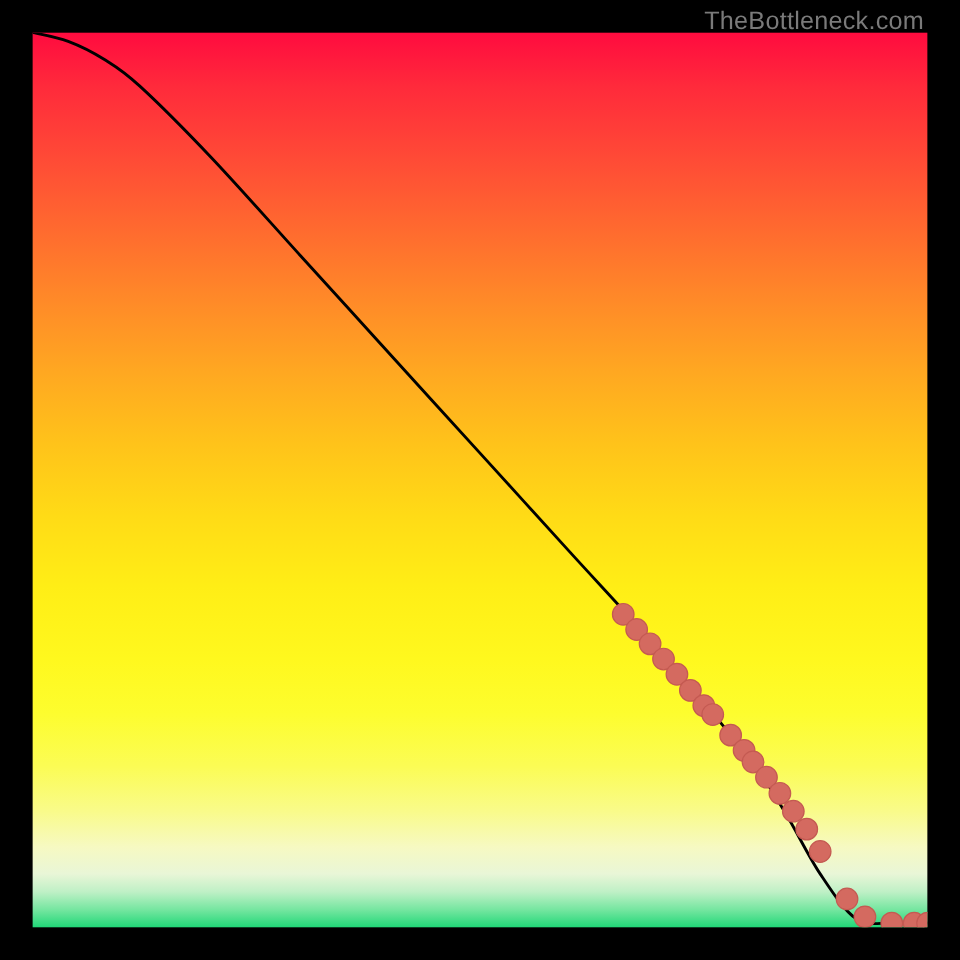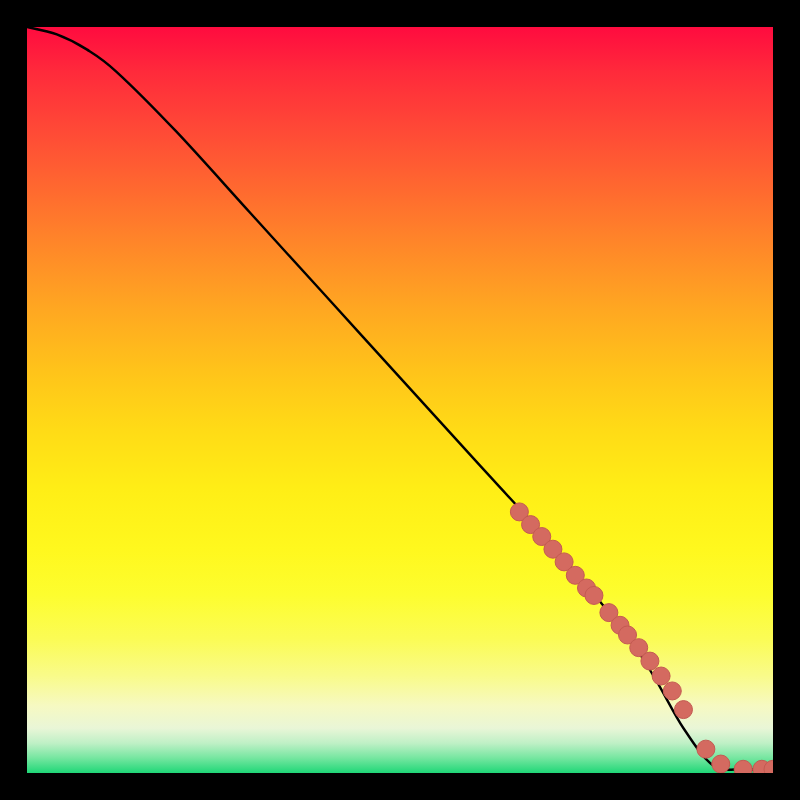--- a/index.html
+++ b/index.html
@@ -91,13 +91,14 @@
           <circle cx="645.29" cy="663.94" r="9" fill="#d46a60" stroke="#c45a52" stroke-width="1"></circle>
           <circle cx="656.48" cy="682.59" r="9" fill="#d46a60" stroke="#c45a52" stroke-width="1"></circle>
           <circle cx="678.86" cy="722.13" r="9" fill="#d46a60" stroke="#c45a52" stroke-width="1"></circle>
           <circle cx="693.78" cy="737.05" r="9" fill="#d46a60" stroke="#c45a52" stroke-width="1"></circle>
           <circle cx="716.16" cy="742.27" r="9" fill="#d46a60" stroke="#c45a52" stroke-width="1"></circle>
           <circle cx="734.81" cy="742.27" r="9" fill="#d46a60" stroke="#c45a52" stroke-width="1"></circle>
           <circle cx="746.00" cy="742.27" r="9" fill="#d46a60" stroke="#c45a52" stroke-width="1"></circle>
         </g>
     </svg>
   </div>
+  <div class="attribution">TheBottleneck.com</div>
 </div>
 
 </body></html>

